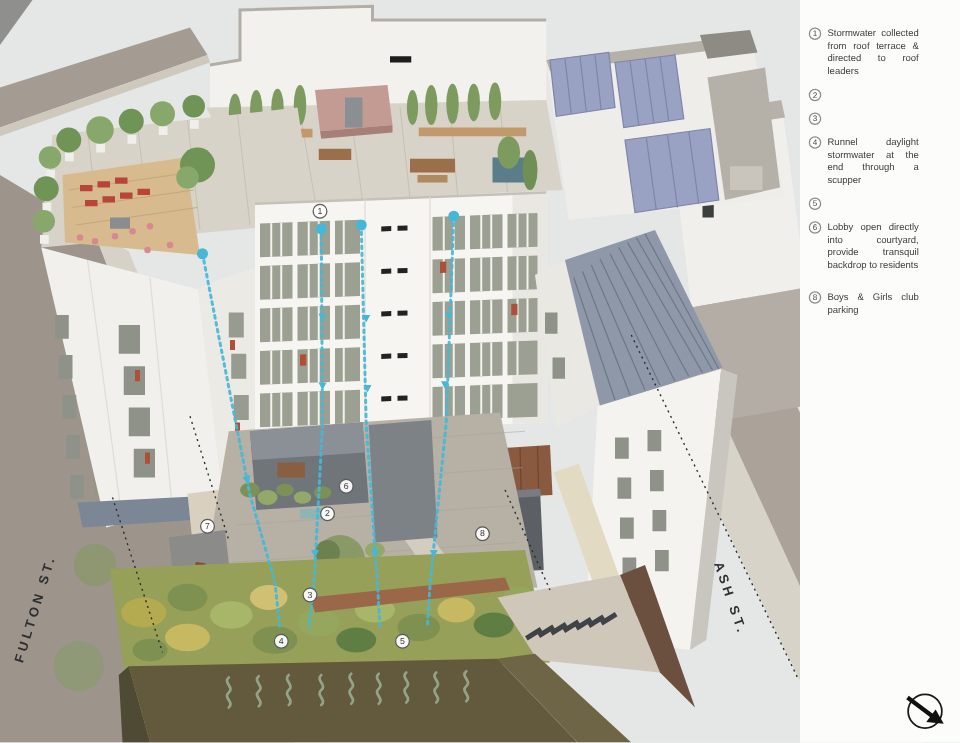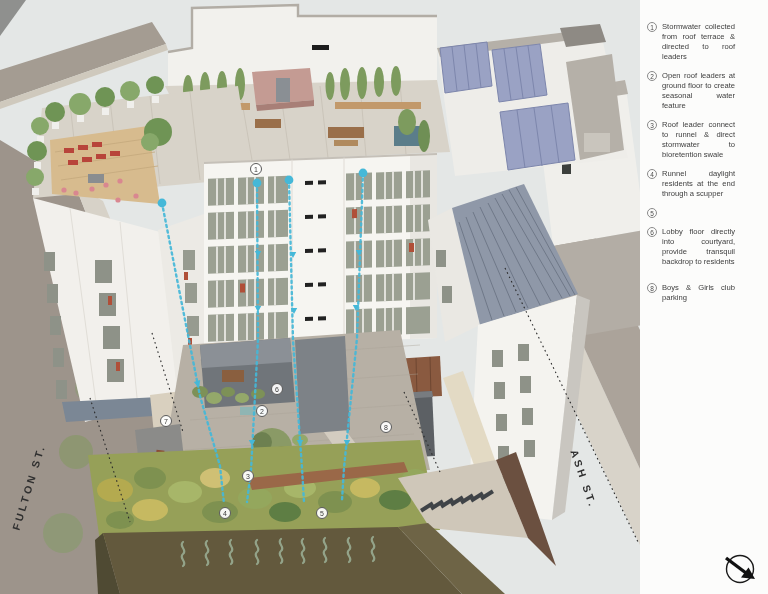--- a/index.html
+++ b/index.html
@@ -431,36 +431,34 @@
   <div class="street-label" id="ash-label">ASH ST.</div>
 </div>
 
 <div id="legend">
   <div class="legend-item">
     <span class="num">1</span>
     <span class="txt">Stormwater collected from roof terrace &amp; directed to roof leaders</span>
   </div>
   <div class="legend-item">
     <span class="num">2</span>
-    <span class="txt">Open roof leaders at ground floor to create seasonal water feature</span>
   </div>
   <div class="legend-item">
     <span class="num">3</span>
-    <span class="txt">Roof leader connect to runnel &amp; direct stormwater to bioretention swale</span>
   </div>
   <div class="legend-item">
     <span class="num">4</span>
-    <span class="txt">Runnel daylight residents at the end through a scupper</span>
+    <span class="txt">Runnel daylight stormwater at the end through a scupper</span>
   </div>
   <div class="legend-item">
     <span class="num">5</span>
   </div>
   <div class="legend-item gap-l">
     <span class="num">6</span>
-    <span class="txt">Lobby floor directly into courtyard, provide transquil backdrop to residents</span>
+    <span class="txt">Lobby open directly into courtyard, provide transquil backdrop to residents</span>
   </div>
   <div class="legend-item">
     <span class="num">8</span>
     <span class="txt">Boys &amp; Girls club parking</span>
   </div>
 </div>
 
 <svg id="compass" width="46" height="42" viewBox="718 548 46 42">
   <circle cx="740" cy="569" r="13.5" fill="none" stroke="#1a1a1a" stroke-width="1.4"></circle>
   <line x1="726" y1="558" x2="746" y2="573" stroke="#111" stroke-width="3.4"></line>

